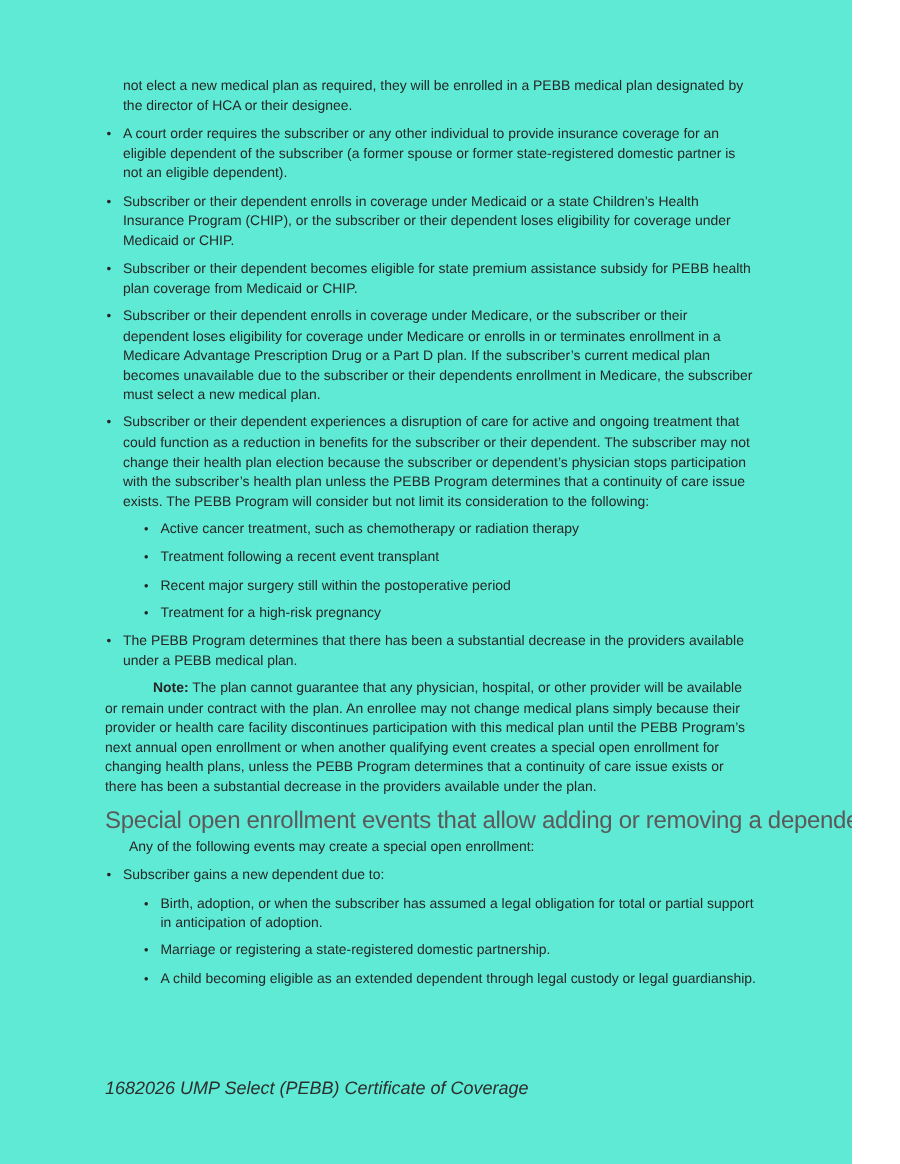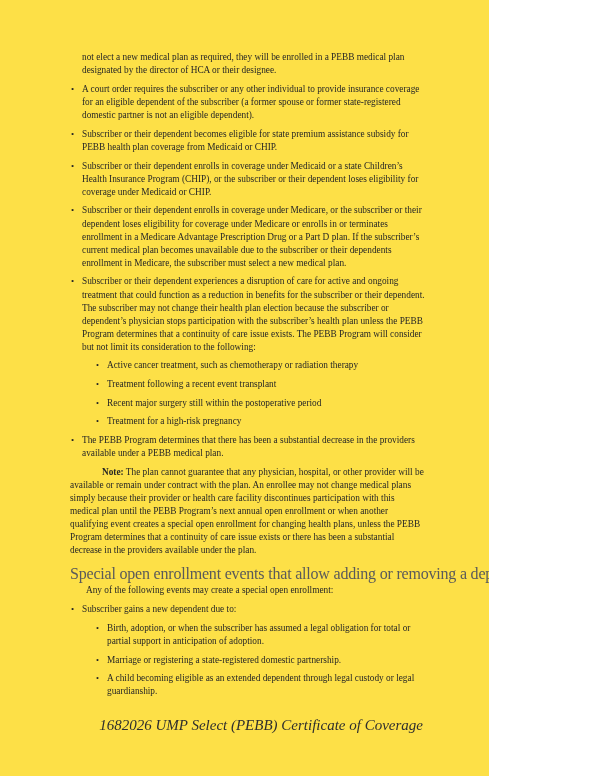--- a/index.html
+++ b/index.html
@@ -2,25 +2,25 @@
 <html><head>
 <meta charset="utf-8">
 <style>
   html, body {
     margin: 0;
     padding: 0;
     background: #ffffff;
   }
   .page {
     position: relative;
-    width: 489px;
+    width: 568px;
     height: 776px;
-    background: #fde047;
+    background: #5eead4;
     overflow: hidden;
-    font-family: Liberation Serif, serif;
+    font-family: Liberation Sans, sans-serif;
     font-size: 9.3px;
     line-height: 13.1px;
     color: #262626;
   }
   .content {
     padding: 51px 64px 0 70px;
   }
   p { margin: 0 0 5px 0; }
   .cont-para { margin-left: 12px; margin-bottom: 6px; }
   ul { list-style: none; margin: 0; padding: 0; }
@@ -61,38 +61,38 @@
     margin: 7px 0 1px 0;
     white-space: nowrap;
   }
   .section-intro { margin: 0 0 6px 16px; }
   .footer {
     position: absolute;
     left: 70px;
     right: 66px;
     top: 719px;
     display: flex;
-    justify-content: flex-end;
+    justify-content: flex-start;
     font-style: italic;
-    font-size: 15px;
+    font-size: 12px;
     color: #2e2e2e;
   }
 </style>
 </head>
 <body>
 
 <div class="page">
   <div class="content">
 
     <p class="cont-para">not elect a new medical plan as required, they will be enrolled in a PEBB medical plan designated by the director of HCA or their designee.</p>
 
     <ul class="l1">
       <li>A court order requires the subscriber or any other individual to provide insurance coverage for an eligible dependent of the subscriber (a former spouse or former state-registered domestic partner is not an eligible dependent).</li>
+      <li>Subscriber or their dependent enrolls in coverage under Medicaid or a state Children’s Health Insurance Program (CHIP), or the subscriber or their dependent loses eligibility for coverage under Medicaid or CHIP.</li>
       <li>Subscriber or their dependent becomes eligible for state premium assistance subsidy for PEBB health plan coverage from Medicaid or CHIP.</li>
-      <li>Subscriber or their dependent enrolls in coverage under Medicaid or a state Children’s Health Insurance Program (CHIP), or the subscriber or their dependent loses eligibility for coverage under Medicaid or CHIP.</li>
       <li>Subscriber or their dependent enrolls in coverage under Medicare, or the subscriber or their dependent loses eligibility for coverage under Medicare or enrolls in or terminates enrollment in a Medicare Advantage Prescription Drug or a Part D plan. If the subscriber’s current medical plan becomes unavailable due to the subscriber or their dependents enrollment in Medicare, the subscriber must select a new medical plan.</li>
       <li>
         <span>Subscriber or their dependent experiences a disruption of care for active and ongoing treatment that could function as a reduction in benefits for the subscriber or their dependent. The subscriber may not change their health plan election because the subscriber or dependent’s physician stops participation with the subscriber’s health plan unless the PEBB Program determines that a continuity of care issue exists. The PEBB Program will consider but not limit its consideration to the following:</span>
         <ul class="l2">
           <li>Active cancer treatment, such as chemotherapy or radiation therapy</li>
           <li>Treatment following a recent event transplant</li>
           <li>Recent major surgery still within the postoperative period</li>
           <li>Treatment for a high-risk pregnancy</li>
         </ul>
       </li>

